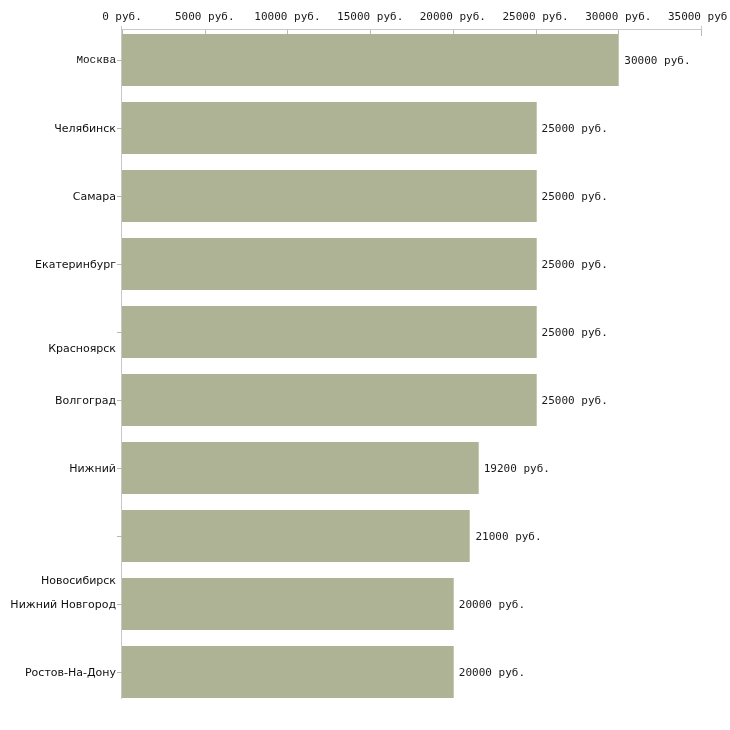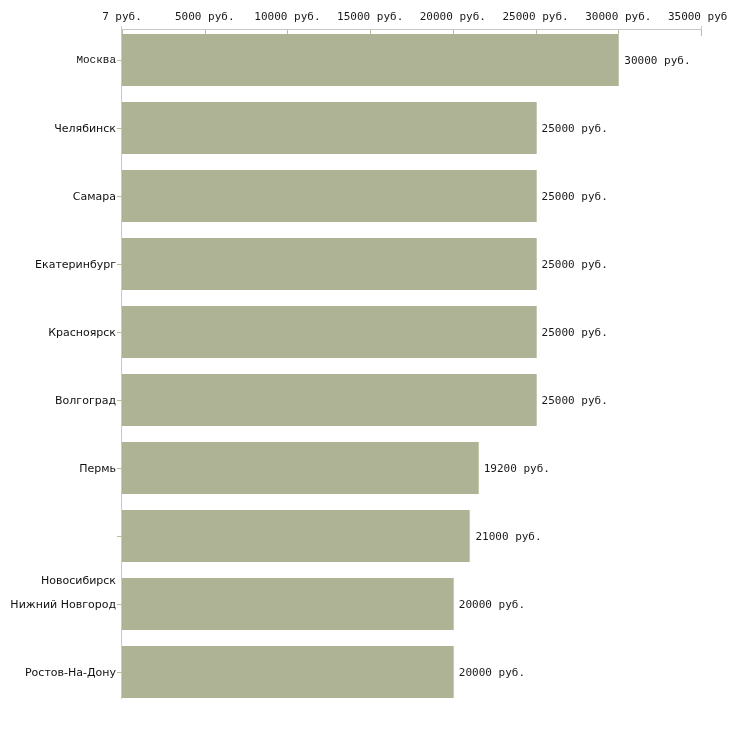--- a/index.html
+++ b/index.html
@@ -109,43 +109,43 @@
       <div class="x-tick" style="left: 122px;"></div>
       <div class="x-tick" style="left: 204.714px;"></div>
       <div class="x-tick" style="left: 287.429px;"></div>
       <div class="x-tick" style="left: 370.143px;"></div>
       <div class="x-tick" style="left: 452.857px;"></div>
       <div class="x-tick" style="left: 535.571px;"></div>
       <div class="x-tick" style="left: 618.286px;"></div>
       <div class="x-tick" style="left: 701px;"></div>
     </div>
   <div id="xlabels-layer">
-      <div class="x-tick-label" style="left: 122px;">7 руб.</div>
+      <div class="x-tick-label" style="left: 122px;">0 руб.</div>
       <div class="x-tick-label" style="left: 204.714px;">5000 руб.</div>
       <div class="x-tick-label" style="left: 287.429px;">10000 руб.</div>
       <div class="x-tick-label" style="left: 370.143px;">15000 руб.</div>
       <div class="x-tick-label" style="left: 452.857px;">20000 руб.</div>
       <div class="x-tick-label" style="left: 535.571px;">25000 руб.</div>
       <div class="x-tick-label" style="left: 618.286px;">30000 руб.</div>
       <div class="x-tick-label" style="left: 701px;">35000 руб.</div>
     </div>
   <div id="ylabels-layer">
       <div class="y-label" style="top: 60px; font-family: Liberation Mono, monospace;">Москва</div>
       <div class="y-tick" style="top: 60px;"></div>
       <div class="y-label" style="top: 128px;">Челябинск</div>
       <div class="y-tick" style="top: 128px;"></div>
       <div class="y-label" style="top: 196px;">Самара</div>
       <div class="y-tick" style="top: 196px;"></div>
       <div class="y-label" style="top: 264px;">Екатеринбург</div>
       <div class="y-tick" style="top: 264px;"></div>
-      <div class="y-label" style="top: 332px; text-align: center;">Красноярск</div>
+      <div class="y-label" style="top: 348px; text-align: center;">Красноярск</div>
       <div class="y-tick" style="top: 332px;"></div>
       <div class="y-label" style="top: 400px;">Волгоград</div>
       <div class="y-tick" style="top: 400px;"></div>
-      <div class="y-label" style="top: 468px;">Пермь</div>
+      <div class="y-label" style="top: 468px;">Нижний</div>
       <div class="y-tick" style="top: 468px;"></div>
       <div class="y-label" style="top: 536px; margin-top: 44px;">Новосибирск</div>
       <div class="y-tick" style="top: 536px;"></div>
       <div class="y-label" style="top: 604px;">Нижний Новгород</div>
       <div class="y-tick" style="top: 604px;"></div>
       <div class="y-label" style="top: 672px;">Ростов-На-Дону</div>
       <div class="y-tick" style="top: 672px;"></div>
     </div>
   <div id="bars-layer">
       <div class="bar" style="top: 34px; height: 52px; width: 496.286px; background: rgb(174, 179, 149);"></div>

